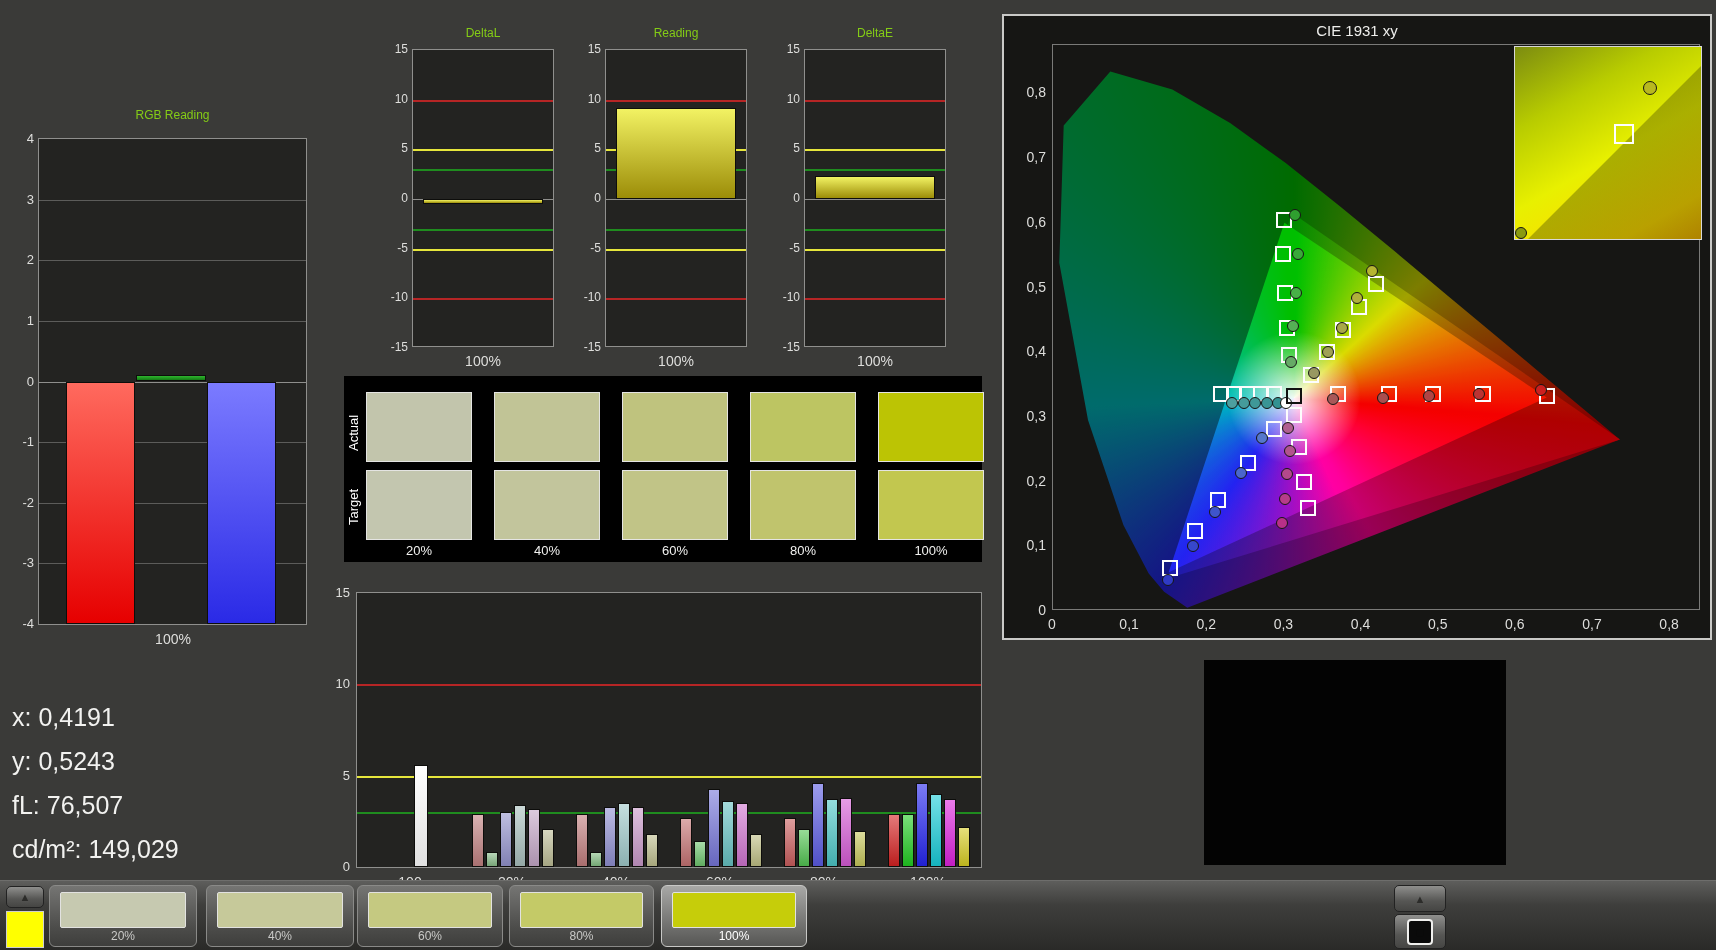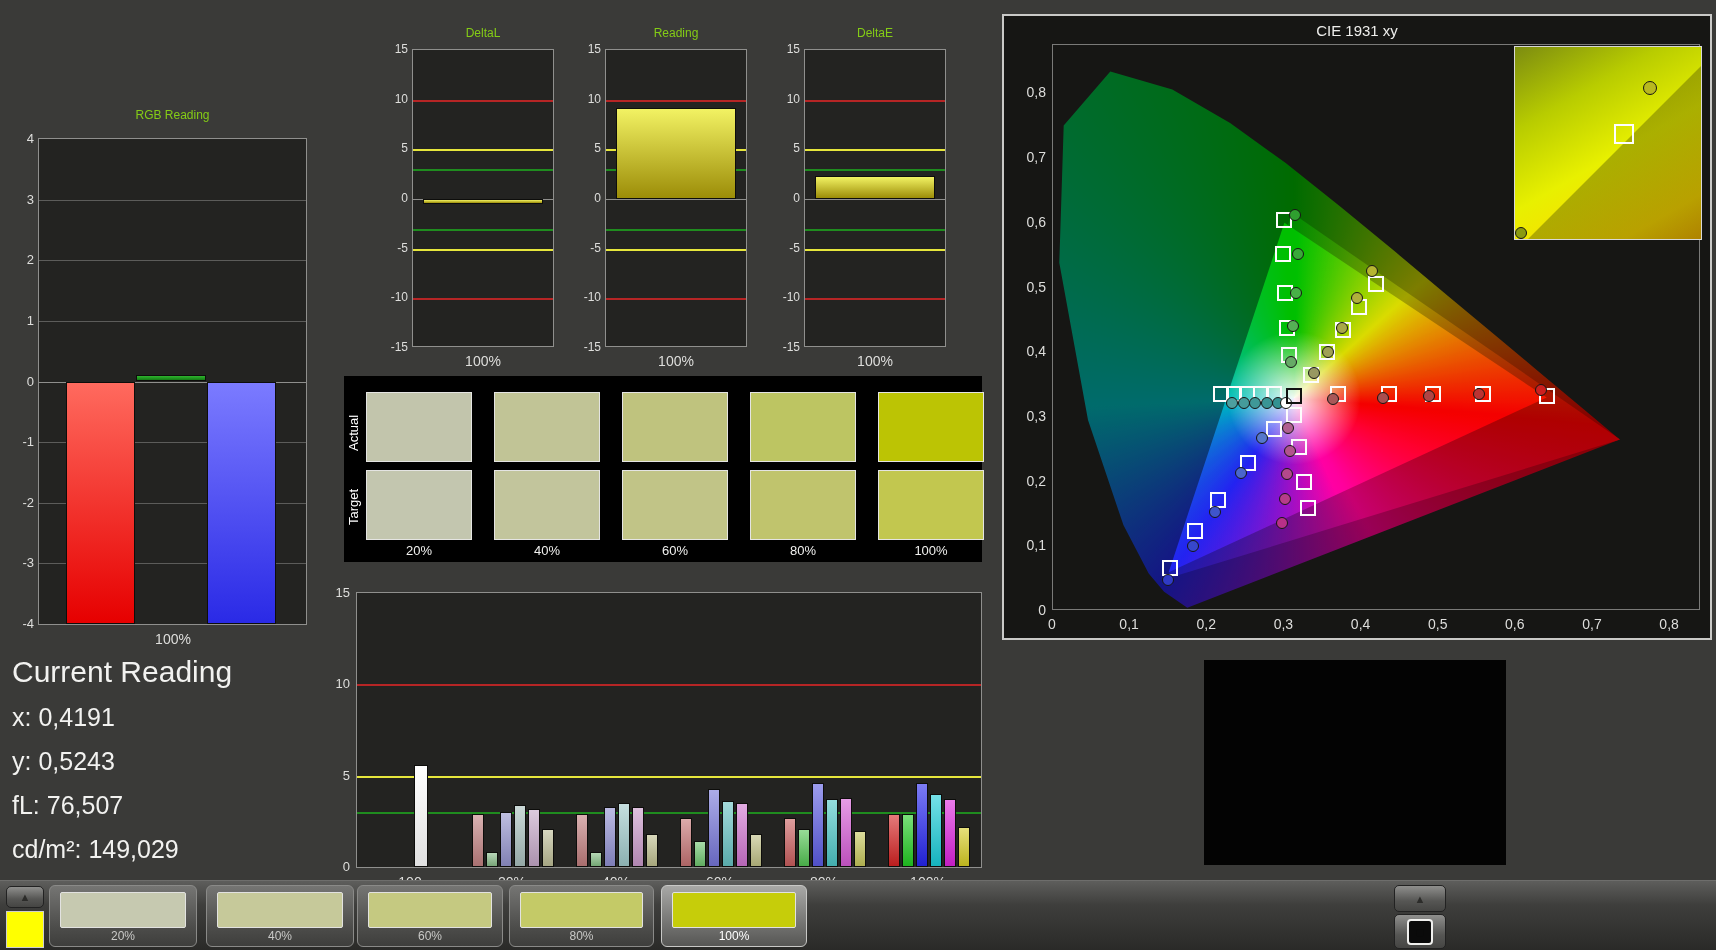--- a/index.html
+++ b/index.html
@@ -205,21 +205,20 @@
     </div>
   <div id="de-xlabels">
       <div class="xtick" style="left:410px; top:874px;">100</div>
       <div class="xtick" style="left:512px; top:874px;">20%</div>
       <div class="xtick" style="left:616px; top:874px;">40%</div>
       <div class="xtick" style="left:720px; top:874px;">60%</div>
       <div class="xtick" style="left:824px; top:874px;">80%</div>
       <div class="xtick" style="left:928px; top:874px;">100%</div>
     </div>
 
-  <div class="cr-title">Current Reading</div>
   <div class="cr-line" style="top:703px;">x: 0,4191</div>
   <div class="cr-line" style="top:747px;">y: 0,5243</div>
   <div class="cr-line" style="top:791px;">fL: 76,507</div>
   <div class="cr-line" style="top:835px;text-align:center;">cd/m²: 149,029</div>
 
   <div class="cie-panel">
     <div class="cie-title">CIE 1931 xy</div>
     <div class="cie-plot" id="cie-plot">
         <div class="cie-layer" style="background:conic-gradient(from 0deg at 37.3% 62.6%,#00b300 0deg,#cfd000 48deg,#e00000 95deg,#ff0090 150deg,#2222dd 215deg,#00b3b3 268deg,#00b300 360deg); filter:brightness(0.60); clip-path:polygon(134.3px 562.8px,111.1px 546.8px,95.7px 528.6px,70.4px 480.1px,35.0px 375.1px,6.3px 217.7px,10.7px 80.6px,57.3px 26.5px,119.3px 44.6px,177.1px 78.0px,232.7px 118.1px,287.8px 161.9px,342.6px 207.1px,395.3px 251.2px,443.7px 291.5px,483.7px 325.0px,513.6px 349.9px,533.4px 366.5px,566.7px 394.4px);"></div>
         <div class="cie-layer" style="background:conic-gradient(from 0deg at 37.3% 62.6%,#00b300 0deg,#cfd000 48deg,#e00000 95deg,#ff0090 150deg,#2222dd 215deg,#00b3b3 268deg,#00b300 360deg); filter:brightness(0.78); clip-path:polygon(567.0px 394.5px,239.1px 168.1px,114.2px 533.6px);"></div>

